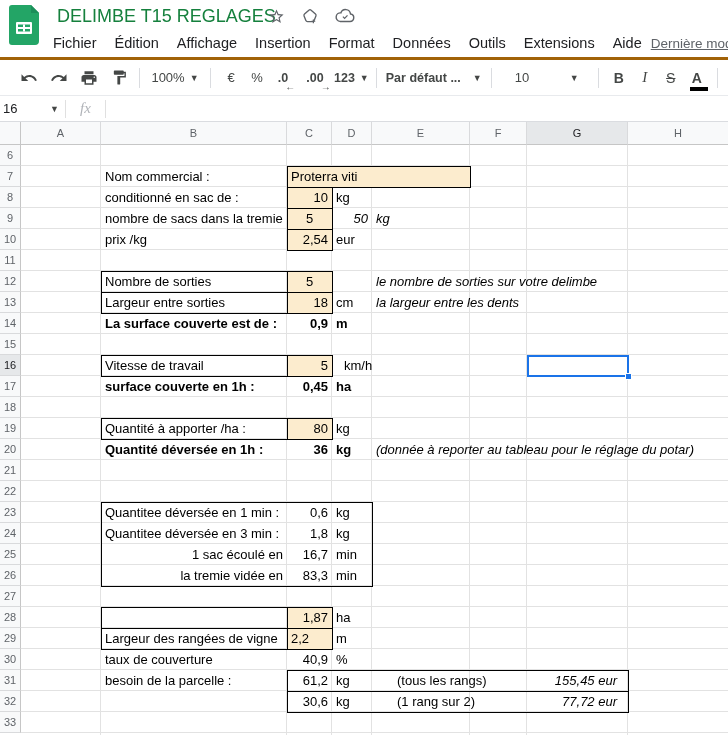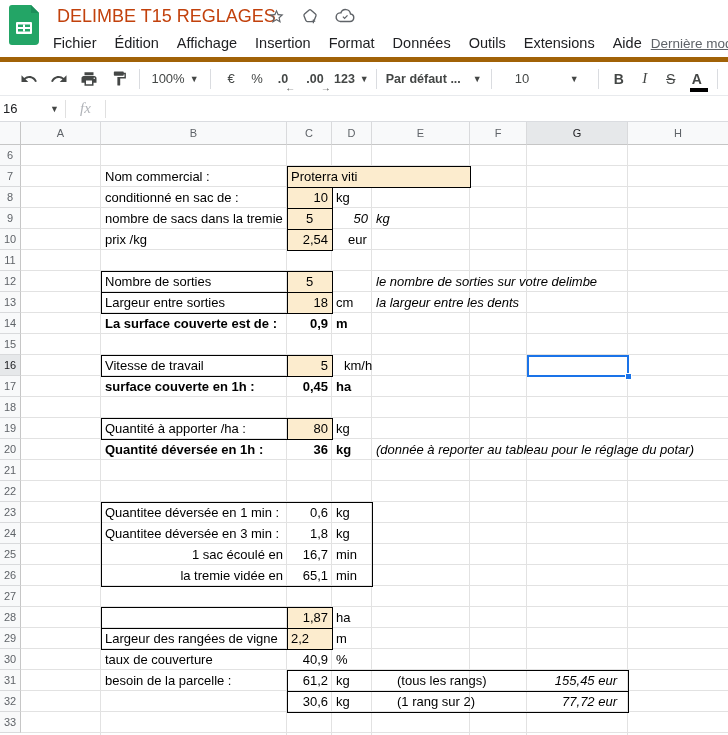--- a/index.html
+++ b/index.html
@@ -1,26 +1,26 @@
 <!DOCTYPE html>
 <html><head>
 <meta charset="utf-8">
 <style>
   html,body{margin:0;padding:0;}
   body{width:728px;height:735px;overflow:hidden;position:relative;background:#fff;
        font-family:"Liberation Sans",sans-serif;color:#202124;}
   
   .logo{position:absolute;left:9px;top:5px;width:30px;height:40px;}
-  .doc-title{position:absolute;left:57px;top:6px;font-size:18px;color:#c2410c;white-space:nowrap;}
+  .doc-title{position:absolute;left:57px;top:6px;font-size:18px;color:#15803d;white-space:nowrap;}
   .title-icons{position:absolute;left:268px;top:7px;display:flex;gap:16px;align-items:center;}
   .title-icons svg{display:block;}
   .menubar{position:absolute;left:44px;top:30px;right:0;height:26px;display:flex;align-items:center;}
   .menu-item{font-size:14.5px;color:#202124;padding:3px 9px;border-radius:4px;white-space:nowrap;cursor:default;}
   .lastmod{margin-left:auto;font-size:13.5px;color:#5f6368;text-decoration:underline;white-space:nowrap;padding-right:0;}
-  .toolbar{position:absolute;left:0;top:57px;width:100%;height:39px;border-top:5px solid #a16207;
+  .toolbar{position:absolute;left:0;top:57px;width:100%;height:39px;border-top:3px solid #a16207;
            border-bottom:1px solid #e8eaed;display:flex;align-items:center;padding-left:16px;box-sizing:border-box;}
   .tbtn{height:26px;min-width:26px;display:flex;align-items:center;justify-content:center;
         color:#444746;font-size:13px;border-radius:4px;position:relative;flex:none;}
   .tbtn svg{display:block;}
   .sep{width:1px;height:20px;background:#dadce0;margin:0 7px;flex:none;}
   .caret{font-size:9px;color:#444746;margin-left:5px;}
   .tlabel{font-size:13px;color:#444746;}
   .fmt-bold{font-weight:bold;font-size:14px;}
   .fmt-italic{font-style:italic;font-family:"Liberation Serif",serif;font-size:15px;}
   .fmt-strike{text-decoration:line-through;font-size:14px;}
@@ -275,21 +275,21 @@
       <div class="cell" style="left: 287px; top: 44px; width: 183px; text-align: left; padding-left: 4px; padding-right: 4px;">Proterra viti</div>
       <div class="cell" style="left: 101px; top: 65px; width: 186px; text-align: left; padding-left: 4px; padding-right: 4px;">conditionné en sac de  :</div>
       <div class="cell" style="left: 287px; top: 65px; width: 45px; text-align: right; padding-left: 4px; padding-right: 4px;">10</div>
       <div class="cell" style="left: 332px; top: 65px; width: 40px; text-align: left; padding-left: 4px; padding-right: 4px;">kg</div>
       <div class="cell" style="left: 101px; top: 86px; width: 186px; text-align: left; padding-left: 4px; padding-right: 4px;">nombre de sacs dans la tremie</div>
       <div class="cell" style="left: 287px; top: 86px; width: 45px; text-align: center; padding-left: 4px; padding-right: 4px;">5</div>
       <div class="cell i" style="left: 332px; top: 86px; width: 40px; text-align: right; padding-left: 4px; padding-right: 4px;">50</div>
       <div class="cell i" style="left: 372px; top: 86px; width: 98px; text-align: left; padding-left: 4px; padding-right: 4px;">kg</div>
       <div class="cell" style="left: 101px; top: 107px; width: 186px; text-align: left; padding-left: 4px; padding-right: 4px;">prix /kg</div>
       <div class="cell" style="left: 287px; top: 107px; width: 45px; text-align: right; padding-left: 4px; padding-right: 4px;">2,54</div>
-      <div class="cell" style="left: 328px; top: 107px; width: 28px; text-align: left; padding-left: 20px; padding-right: 4px;">eur</div>
+      <div class="cell" style="left: 316px; top: 107px; width: 28px; text-align: left; padding-left: 20px; padding-right: 4px;">eur</div>
       <div class="cell" style="left: 101px; top: 149px; width: 186px; text-align: left; padding-left: 4px; padding-right: 4px;">Nombre de sorties</div>
       <div class="cell" style="left: 287px; top: 149px; width: 45px; text-align: center; padding-left: 4px; padding-right: 4px;">5</div>
       <div class="cell i" style="left: 372px; top: 149px; width: 98px; text-align: left; padding-left: 4px; padding-right: 4px;">le nombre de sorties sur votre delimbe</div>
       <div class="cell" style="left: 101px; top: 170px; width: 186px; text-align: left; padding-left: 4px; padding-right: 4px;">Largeur entre sorties</div>
       <div class="cell" style="left: 287px; top: 170px; width: 45px; text-align: right; padding-left: 4px; padding-right: 4px;">18</div>
       <div class="cell" style="left: 332px; top: 170px; width: 40px; text-align: left; padding-left: 4px; padding-right: 4px;">cm</div>
       <div class="cell i" style="left: 372px; top: 170px; width: 98px; text-align: left; padding-left: 4px; padding-right: 4px;">la largeur entre les dents</div>
       <div class="cell b" style="left: 101px; top: 191px; width: 186px; text-align: left; padding-left: 4px; padding-right: 4px;">La surface couverte est de :</div>
       <div class="cell b" style="left: 287px; top: 191px; width: 45px; text-align: right; padding-left: 4px; padding-right: 4px;">0,9</div>
       <div class="cell b" style="left: 332px; top: 191px; width: 40px; text-align: left; padding-left: 4px; padding-right: 4px;">m</div>
@@ -309,21 +309,21 @@
       <div class="cell" style="left: 101px; top: 380px; width: 186px; text-align: left; padding-left: 4px; padding-right: 4px;">Quantitee déversée en 1 min :</div>
       <div class="cell" style="left: 287px; top: 380px; width: 45px; text-align: right; padding-left: 4px; padding-right: 4px;">0,6</div>
       <div class="cell" style="left: 332px; top: 380px; width: 40px; text-align: left; padding-left: 4px; padding-right: 4px;">kg</div>
       <div class="cell" style="left: 101px; top: 401px; width: 186px; text-align: left; padding-left: 4px; padding-right: 4px;">Quantitee déversée en 3 min :</div>
       <div class="cell" style="left: 287px; top: 401px; width: 45px; text-align: right; padding-left: 4px; padding-right: 4px;">1,8</div>
       <div class="cell" style="left: 332px; top: 401px; width: 40px; text-align: left; padding-left: 4px; padding-right: 4px;">kg</div>
       <div class="cell" style="left: 101px; top: 422px; width: 186px; text-align: right; padding-left: 4px; padding-right: 4px;">1 sac écoulé en</div>
       <div class="cell" style="left: 287px; top: 422px; width: 45px; text-align: right; padding-left: 4px; padding-right: 4px;">16,7</div>
       <div class="cell" style="left: 332px; top: 422px; width: 40px; text-align: left; padding-left: 4px; padding-right: 4px;">min</div>
       <div class="cell" style="left: 101px; top: 443px; width: 186px; text-align: right; padding-left: 4px; padding-right: 4px;">la tremie vidée en</div>
-      <div class="cell" style="left: 287px; top: 443px; width: 45px; text-align: right; padding-left: 4px; padding-right: 4px;">65,1</div>
+      <div class="cell" style="left: 287px; top: 443px; width: 45px; text-align: right; padding-left: 4px; padding-right: 4px;">83,3</div>
       <div class="cell" style="left: 332px; top: 443px; width: 40px; text-align: left; padding-left: 4px; padding-right: 4px;">min</div>
       <div class="cell" style="left: 287px; top: 485px; width: 45px; text-align: right; padding-left: 4px; padding-right: 4px;">1,87</div>
       <div class="cell" style="left: 332px; top: 485px; width: 40px; text-align: left; padding-left: 4px; padding-right: 4px;">ha</div>
       <div class="cell" style="left: 101px; top: 506px; width: 186px; text-align: left; padding-left: 4px; padding-right: 4px;">Largeur des rangées de vigne</div>
       <div class="cell" style="left: 287px; top: 506px; width: 45px; text-align: left; padding-left: 4px; padding-right: 4px;">2,2</div>
       <div class="cell" style="left: 332px; top: 506px; width: 40px; text-align: left; padding-left: 4px; padding-right: 4px;">m</div>
       <div class="cell" style="left: 101px; top: 527px; width: 186px; text-align: left; padding-left: 4px; padding-right: 4px;">taux de couverture</div>
       <div class="cell" style="left: 287px; top: 527px; width: 45px; text-align: right; padding-left: 4px; padding-right: 4px;">40,9</div>
       <div class="cell" style="left: 332px; top: 527px; width: 40px; text-align: left; padding-left: 4px; padding-right: 4px;">%</div>
       <div class="cell" style="left: 101px; top: 548px; width: 186px; text-align: left; padding-left: 4px; padding-right: 4px;">besoin de la parcelle :</div>

